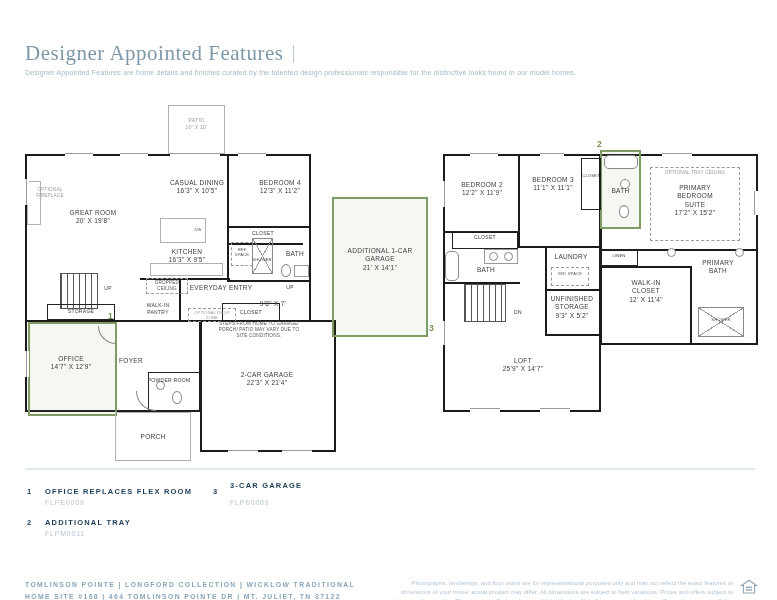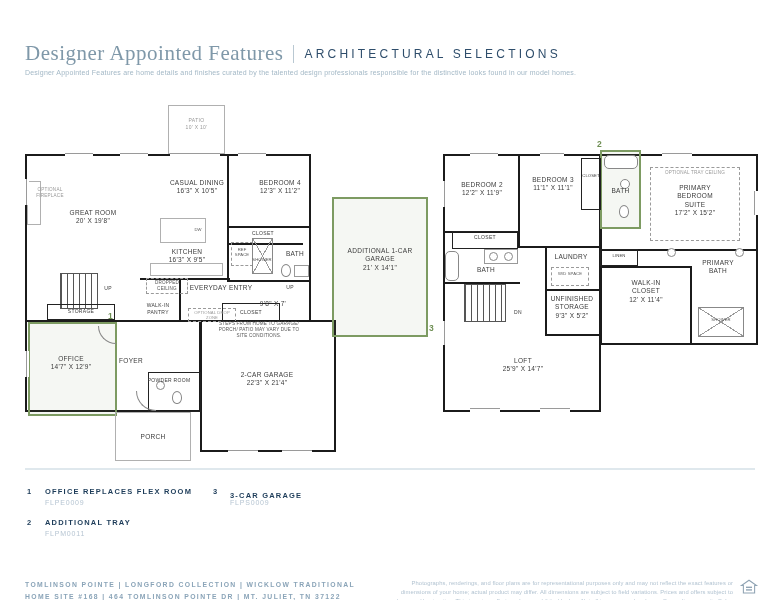--- a/index.html
+++ b/index.html
@@ -53,21 +53,20 @@
   #eh .cap{height:1.5px;background:#b2c3d1;margin:1px 2px 0 2px;}
 </style>
 </head>
 <body>
 
 <div id="page">
 
   <div id="hdr">
     <span class="title">Designer Appointed Features</span>
     <span class="vbar"></span>
-    <span class="section">ARCHITECTURAL SELECTIONS</span>
   </div>
   <div id="desc">Designer Appointed Features are home details and finishes curated by the talented design professionals responsible for the distinctive looks found in our model homes.</div>
 
   <div>
 
     <div class="abs light" style="left:168px;top:84px;width:57px;height:49px;"></div>
     <div class="abs w" style="left:25px;top:133px;width:286px;height:168px;"></div>
     <div class="abs w" style="left:25px;top:299px;width:176px;height:92px;"></div>
     <div class="abs w" style="left:200px;top:299px;width:136px;height:132px;"></div>
     <div class="abs green" style="left:332px;top:176px;width:96px;height:140px;"></div>
@@ -308,21 +307,21 @@
   <div>
     <span class="leg-num" style="left:27px;top:466px;">1</span>
     <span class="leg-title" style="left:45px;top:466px;">OFFICE REPLACES FLEX ROOM</span>
     <span class="leg-code" style="left:45px;top:478px;">FLPE0009</span>
 
     <span class="leg-num" style="left:27px;top:497px;">2</span>
     <span class="leg-title" style="left:45px;top:497px;">ADDITIONAL TRAY</span>
     <span class="leg-code" style="left:45px;top:509px;">FLPM0011</span>
 
     <span class="leg-num" style="left:213px;top:466px;">3</span>
-    <span class="leg-title" style="left:230px;top:470px;">3-CAR GARAGE</span>
+    <span class="leg-title" style="left:230px;top:460px;">3-CAR GARAGE</span>
     <span class="leg-code" style="left:230px;top:478px;">FLPS0009</span>
   </div>
 
   <div>
     <div class="foot-line" style="left:25px;top:560px;">TOMLINSON POINTE  |  LONGFORD COLLECTION  |  WICKLOW TRADITIONAL</div>
     <div class="foot-line" style="left:25px;top:572px;">HOME SITE #168  |  464 TOMLINSON POINTE DR  |  MT. JULIET, TN 37122</div>
     <div id="disclaimer">Photographs, renderings, and floor plans are for representational purposes only and may not reflect the exact features or dimensions of your home; actual product may differ. All dimensions are subject to field variations. Prices and offers subject to change without notice. This is not an offering where prohibited by law. Not all images may be shown. See online or onsite Sales Consultants for details.</div>
     <div id="eh">
       <svg viewBox="0 0 24 24" width="20" height="18">
         <path d="M12 3 L2 10 H4.5 V20 H19.5 V10 H22 Z" fill="none" stroke="#8fa3b3" stroke-width="1.4"></path>

